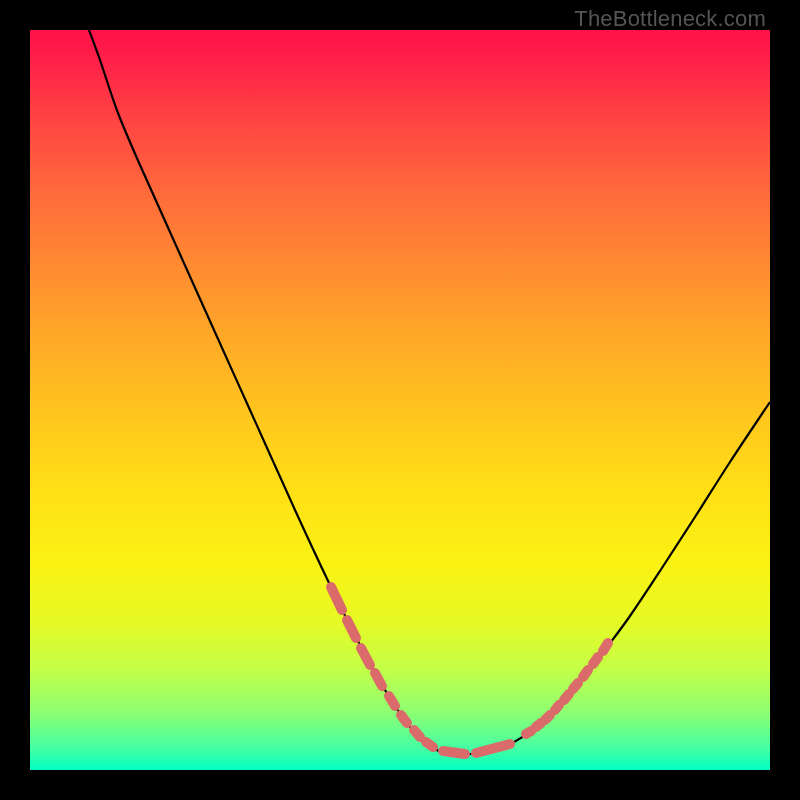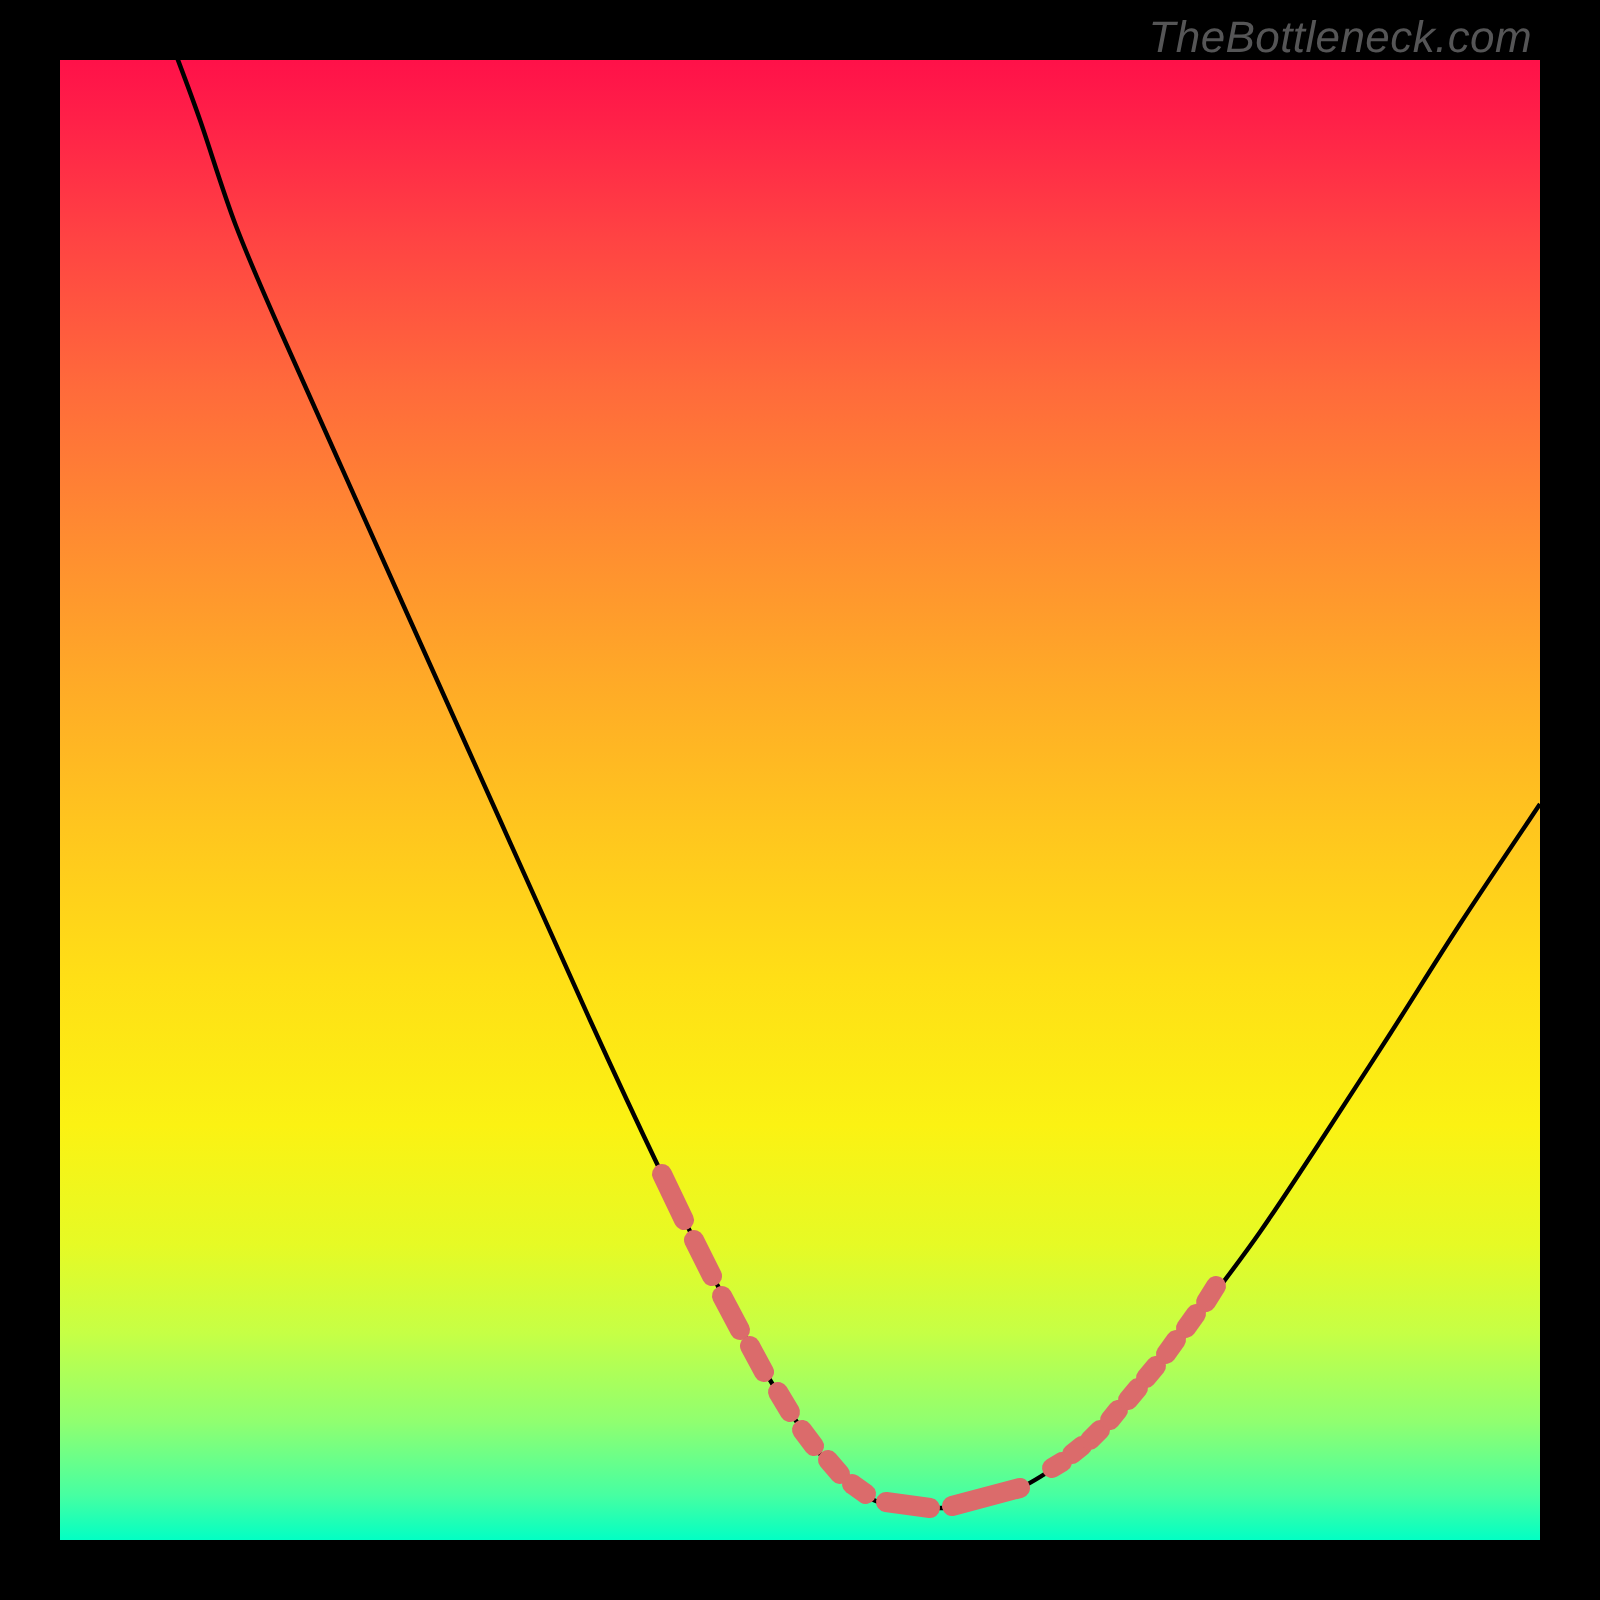--- a/index.html
+++ b/index.html
@@ -2,21 +2,20 @@
 <html><head>
 <meta charset="utf-8">
 <style>
   * { margin: 0; padding: 0; box-sizing: border-box; }
   html, body { width: 800px; height: 800px; overflow: hidden; background: #000; }
   .chart-frame {
     position: absolute;
     left: 0; top: 0;
     width: 800px; height: 800px;
     background: #000;
-    font-style: italic;
   }
   .plot-area {
     position: absolute;
     left: 30px; top: 30px;
     width: 740px; height: 740px;
     background: linear-gradient(to bottom,
       #ff1149 0%,
       #ff2048 4%,
       #ff4343 12%,
       #ff6a3b 22%,

